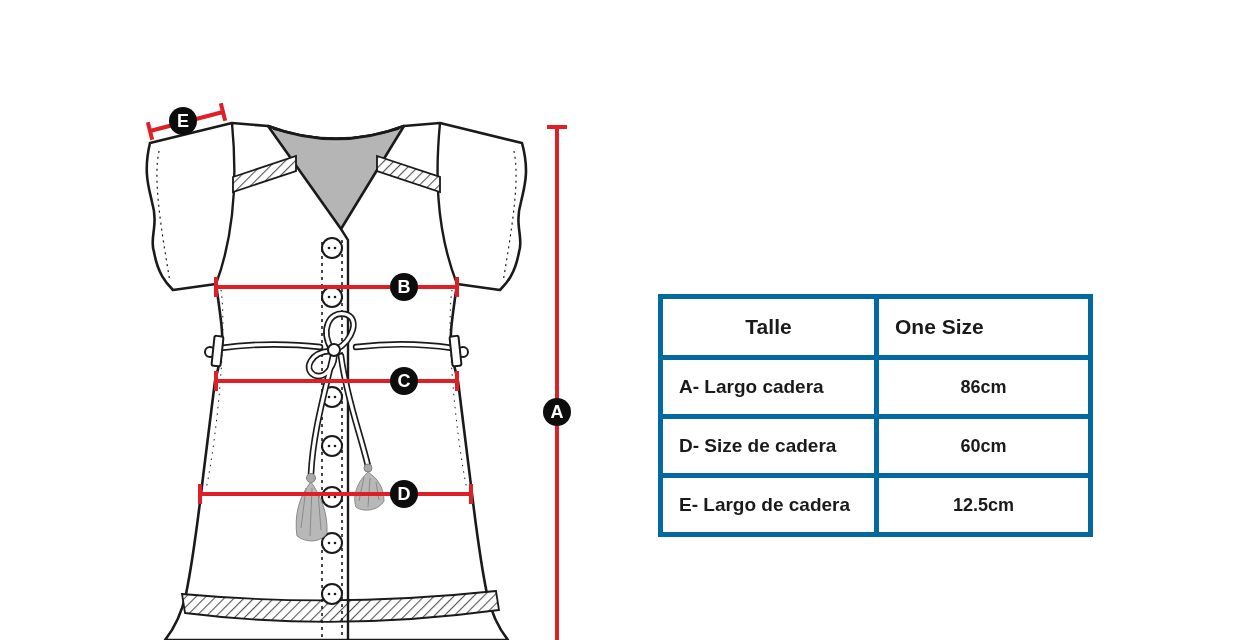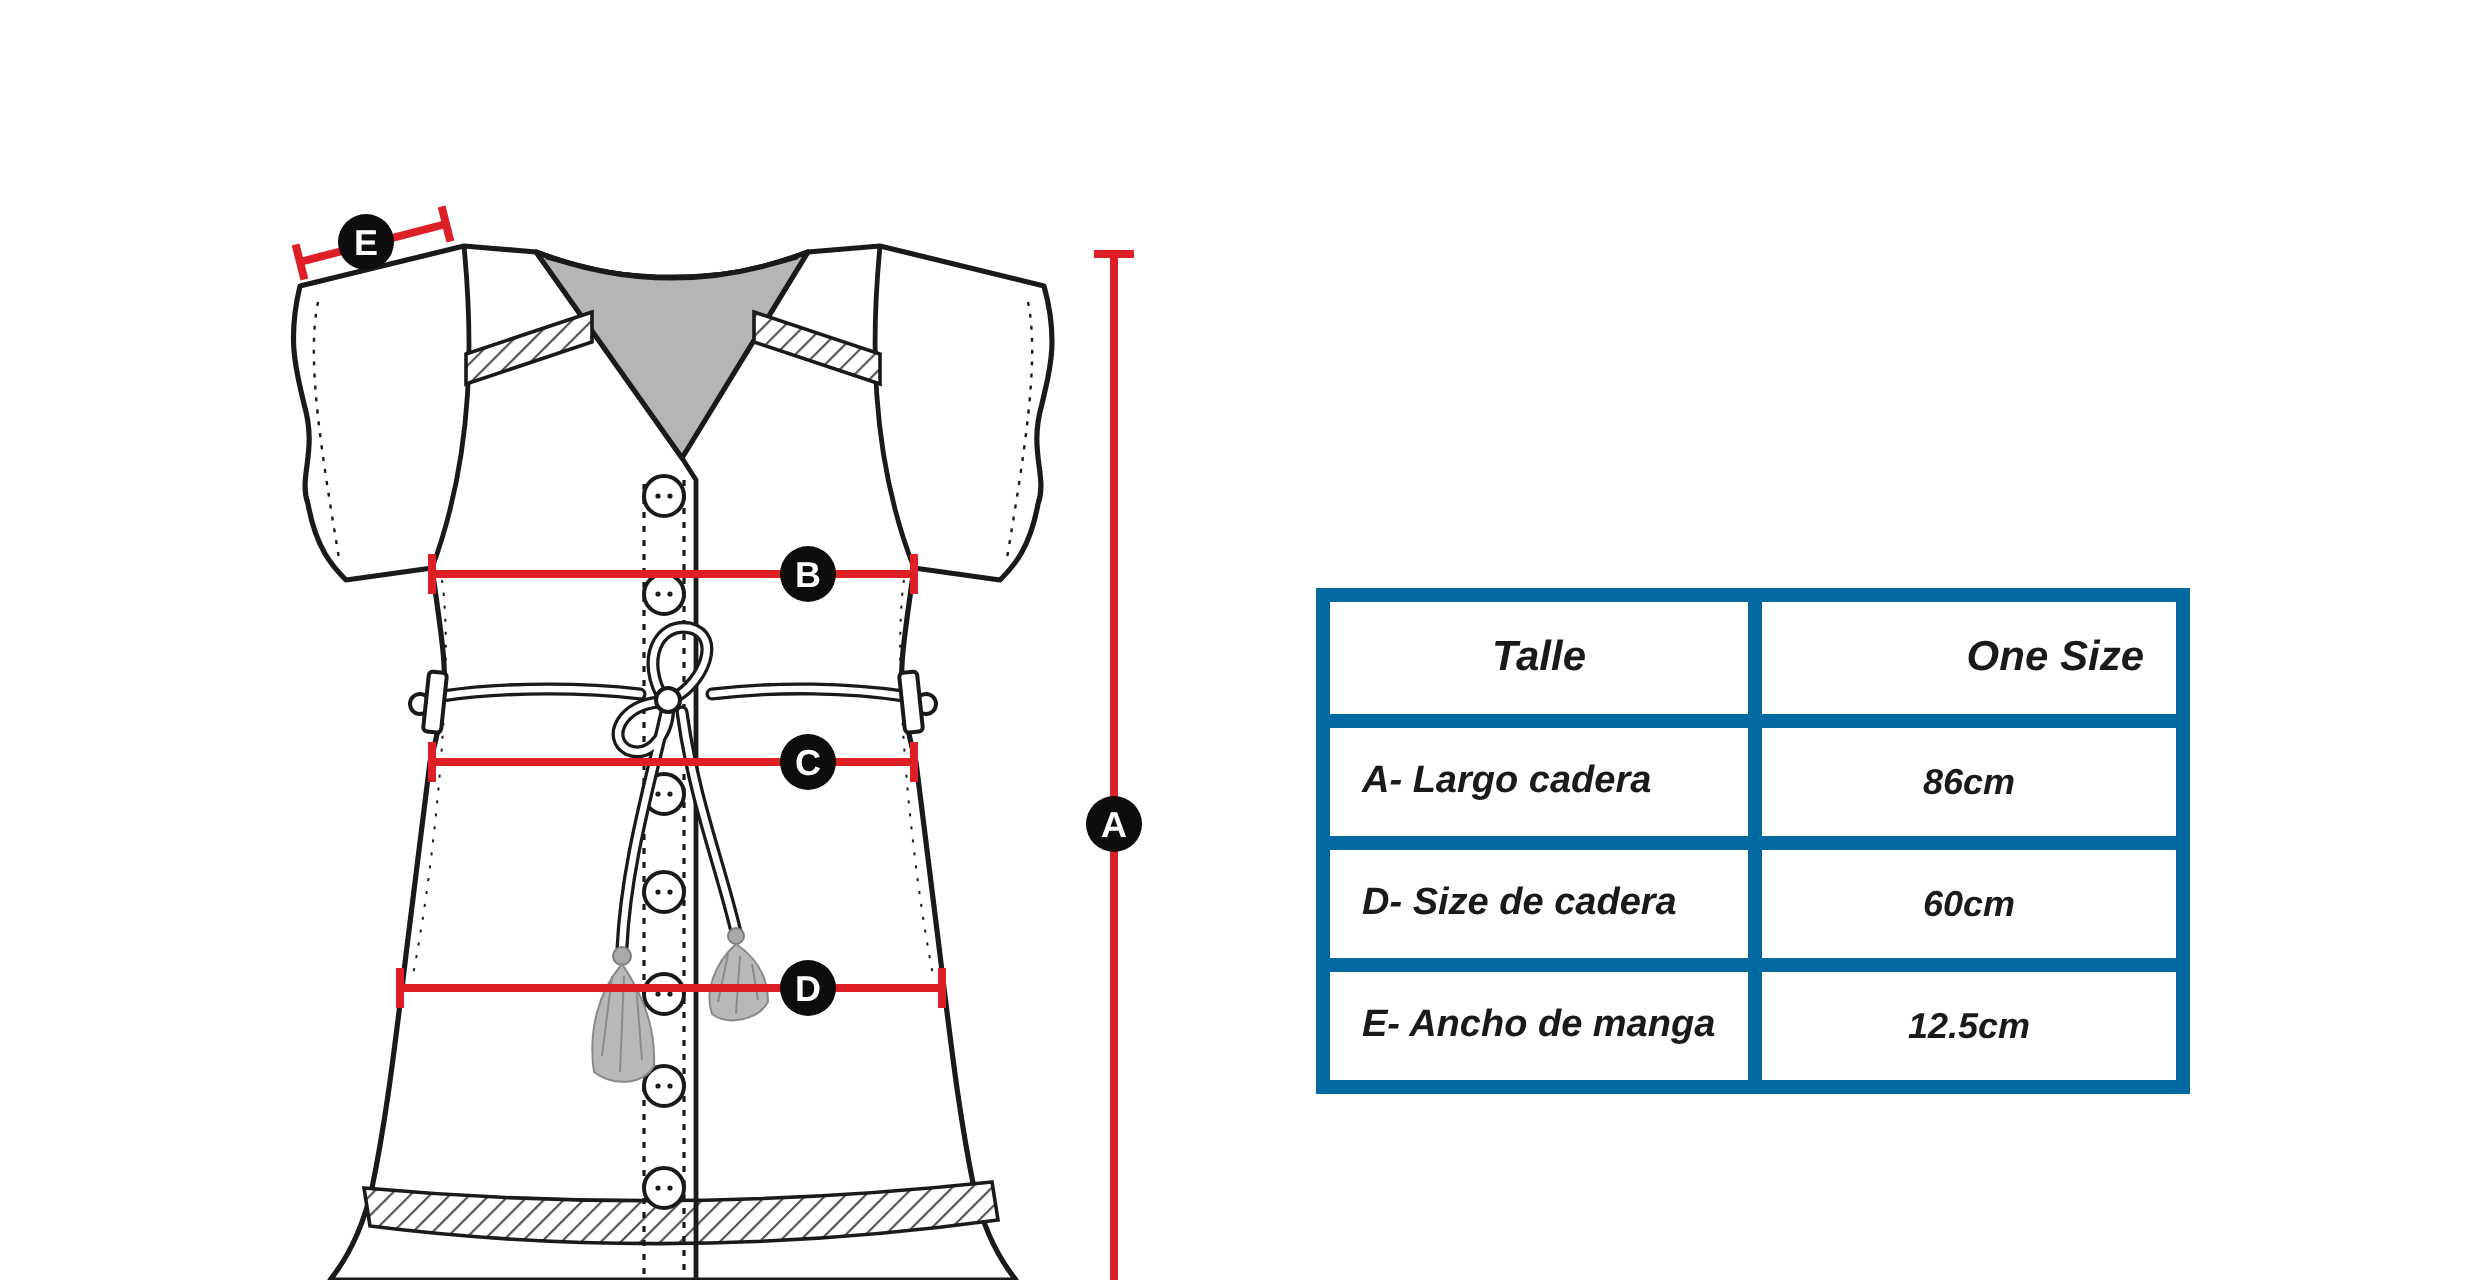--- a/index.html
+++ b/index.html
@@ -3,24 +3,24 @@
 <meta charset="utf-8">
 <style>
   html,body{margin:0;padding:0;background:#ffffff;}
   body{width:1240px;height:640px;position:relative;overflow:hidden;
        font-family:"Liberation Sans",sans-serif;}
   .stage{position:absolute;left:0;top:0;width:1240px;height:640px;}
   .diagram-wrap{position:absolute;left:0;top:0;width:640px;height:640px;}
   .table-wrap{position:absolute;left:658px;top:294px;}
   table.size-table{border-collapse:collapse;background:#ffffff;}
   table.size-table th,table.size-table td{
-    border:7px solid #0369a1;color:#1a1a1a;font-weight:bold;
-    height:42px;padding:16px;box-sizing:border-box;font-style:italic;}
+    border:5px solid #0369a1;color:#1a1a1a;font-weight:bold;
+    height:42px;padding:16px;box-sizing:border-box;}
   th.col-size{width:216px;font-size:21px;text-align:center;}
-  th.col-val{width:214px;font-size:21px;text-align:right;}
+  th.col-val{width:214px;font-size:21px;text-align:left;}
   td.cell-label{font-size:19px;text-align:left;padding-left:9px;}
   td.cell-value{font-size:18px;text-align:center;}
   .marker-letter{fill:#ffffff;font-family:"Liberation Sans",sans-serif;
     font-size:18px;font-weight:bold;}
 </style>
 </head>
 <body>
 
 <div class="stage">
 
@@ -183,20 +183,20 @@
       <tbody>
         <tr>
           <td class="cell-label">A- Largo cadera</td>
           <td class="cell-value">86cm</td>
         </tr>
         <tr>
           <td class="cell-label">D- Size de cadera</td>
           <td class="cell-value">60cm</td>
         </tr>
         <tr>
-          <td class="cell-label">E- Ancho de manga</td>
+          <td class="cell-label">E- Largo de cadera</td>
           <td class="cell-value">12.5cm</td>
         </tr>
       </tbody>
     </table>
   </div>
 
 </div>
 
 </body></html>

